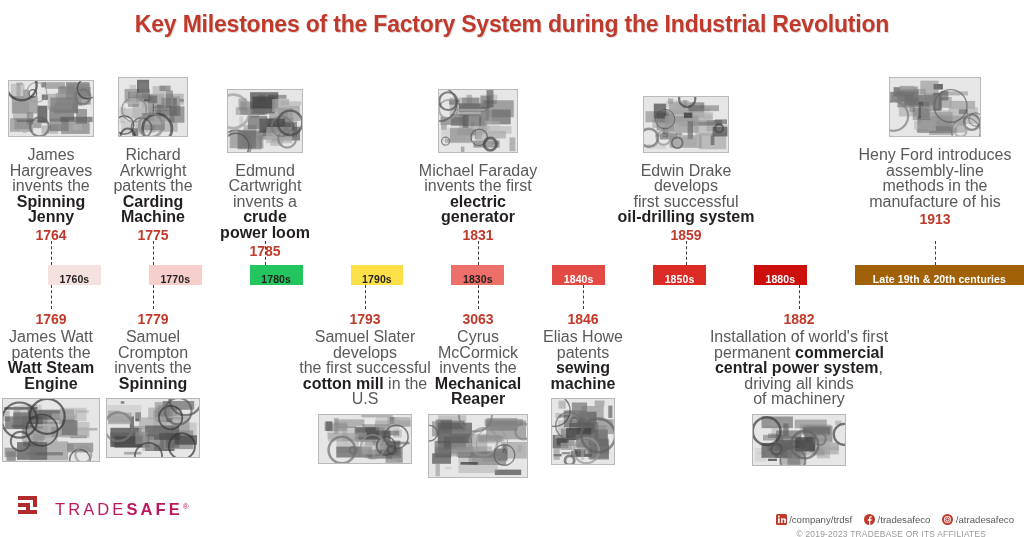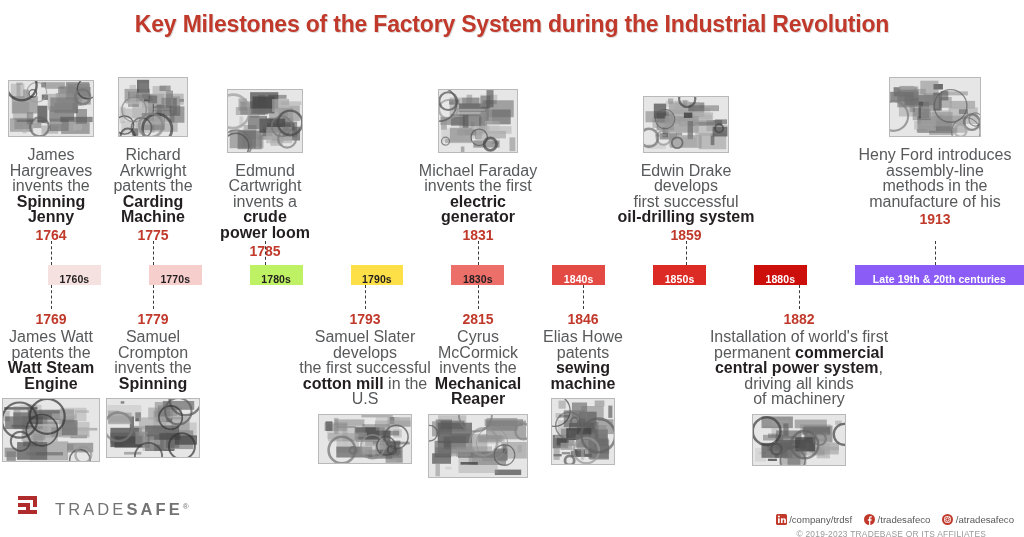--- a/index.html
+++ b/index.html
@@ -111,21 +111,21 @@
     position: absolute;
     left: 18px;
     top: 10px;
     display: flex;
     align-items: center;
   }
   .logo-mark { margin-right: 7px; }
   .logo-text {
     font-size: 16.5px;
     letter-spacing: 3.1px;
-    color: #737373;
+    color: #be185d;
     font-weight: normal;
   }
   .logo-text b { font-weight: bold; }
   .logo-reg { font-size: 8px; vertical-align: super; letter-spacing: 0; }
 
   .social {
     position: absolute;
     right: 10px;
     top: 7px;
     text-align: right;
@@ -153,39 +153,39 @@
 <div class="title">Key Milestones of the Factory System during the Industrial Revolution</div>
 
 <div class="timeline">
   <div class="band" id="band">
       <div class="band-seg" style="background: rgb(244, 225, 224); color: rgb(35, 31, 32);">
         <span>1760s</span>
       </div>
       <div class="band-seg" style="background: rgb(246, 207, 205); color: rgb(35, 31, 32);">
         <span>1770s</span>
       </div>
-      <div class="band-seg" style="background: #bef264; color: rgb(35, 31, 32);">
+      <div class="band-seg" style="background: #22c55e; color: rgb(35, 31, 32);">
         <span>1780s</span>
       </div>
       <div class="band-seg" style="background: #fde047; color: rgb(35, 31, 32);">
         <span>1790s</span>
       </div>
       <div class="band-seg" style="background: rgb(236, 111, 106); color: rgb(35, 31, 32);">
         <span>1830s</span>
       </div>
       <div class="band-seg" style="background: rgb(228, 74, 68); color: rgb(255, 255, 255);">
         <span>1840s</span>
       </div>
       <div class="band-seg" style="background: rgb(220, 43, 36); color: rgb(255, 255, 255);">
         <span>1850s</span>
       </div>
       <div class="band-seg" style="background: rgb(204, 15, 10); color: rgb(255, 255, 255);">
         <span>1880s</span>
       </div>
-      <div class="band-seg wide" style="background: #8b5cf6; color: rgb(255, 255, 255);">
+      <div class="band-seg wide" style="background: #a16207; color: rgb(255, 255, 255);">
         <span>Late 19th &amp; 20th centuries</span>
       </div>
     </div>
   <div id="entries-top">
       <div class="entry" style="left: -1px; top: 37px; width: 104px;"><div class="imgbox"><svg width="84" height="55" viewBox="0 0 84 55">
             <rect width="84" height="55" fill="#e6e6e6"></rect>
             <rect x="28.4" y="24.7" width="9.9" height="17.4" fill="rgb(92,92,92)" opacity="0.83"></rect>
             <rect x="32.5" y="44.5" width="16.7" height="8.2" fill="rgb(153,153,153)" opacity="0.53"></rect>
             <rect x="1.0" y="37.3" width="23.2" height="13.5" fill="rgb(155,155,155)" opacity="0.78"></rect>
             <rect x="24.2" y="41.2" width="8.2" height="5.9" fill="rgb(141,141,141)" opacity="0.75"></rect>
@@ -626,21 +626,21 @@
               <rect x="56.8" y="2.0" width="23.6" height="13.5" fill="rgb(168,168,168)" opacity="0.37"></rect>
               <circle cx="22.9" cy="35.0" r="13.3" fill="none" stroke="rgb(113,113,113)" stroke-width="2.6" opacity="0.7"></circle>
               <circle cx="77.4" cy="21.9" r="11.7" fill="none" stroke="rgb(81,81,81)" stroke-width="1.6" opacity="0.7"></circle>
               <circle cx="67.0" cy="30.8" r="9.3" fill="none" stroke="rgb(74,74,74)" stroke-width="1.6" opacity="0.7"></circle>
               <circle cx="53.6" cy="31.7" r="11.8" fill="none" stroke="rgb(142,142,142)" stroke-width="1.8" opacity="0.7"></circle>
               <circle cx="33.9" cy="35.4" r="3.3" fill="none" stroke="rgb(110,110,110)" stroke-width="2.2" opacity="0.7"></circle>
               <circle cx="72.9" cy="35.0" r="4.2" fill="none" stroke="rgb(68,68,68)" stroke-width="1.6" opacity="0.7"></circle>
             </svg></div></div>
       </div>
       <div class="entry" style="left: 426px; top: 266px; width: 104px;">
-        <div class="eyear">2815</div>
+        <div class="eyear">3063</div>
         <div class="etext">
           <div><span>Cyrus</span></div>
           <div><span>McCormick</span></div>
           <div><span>invents the</span></div>
           <div><b>Mechanical</b></div>
           <div><b>Reaper</b></div>
         </div>
         <div style="margin-top: 7px;"><div class="imgbox"><svg width="98" height="62" viewBox="0 0 98 62">
               <rect width="98" height="62" fill="#e6e6e6"></rect>
               <rect x="3.1" y="38.3" width="18.9" height="10.5" fill="rgb(102,102,102)" opacity="0.83"></rect>

